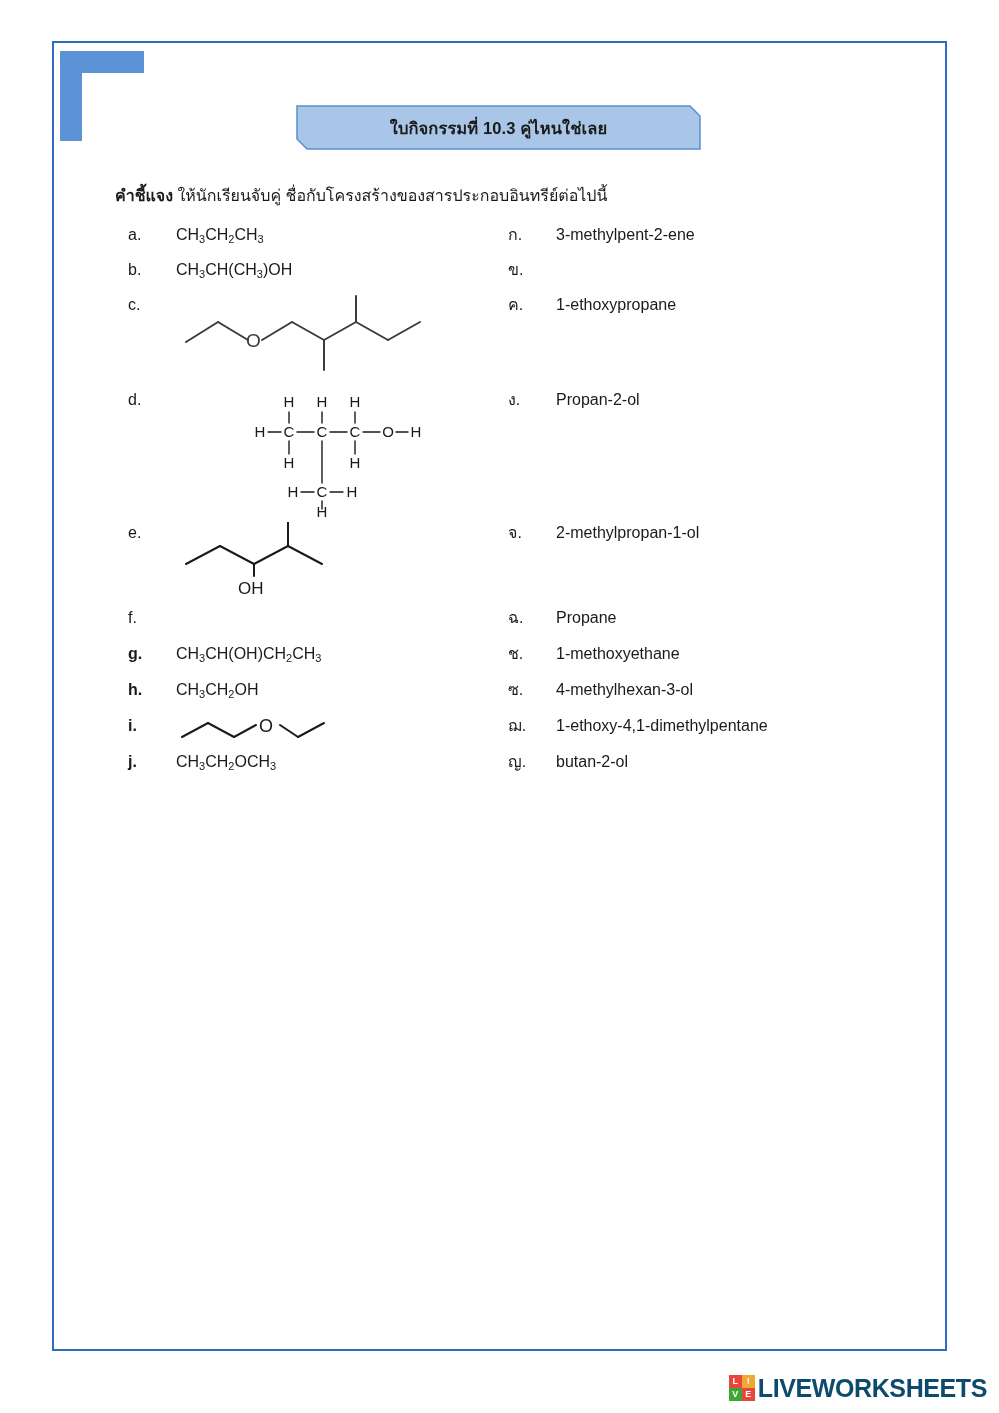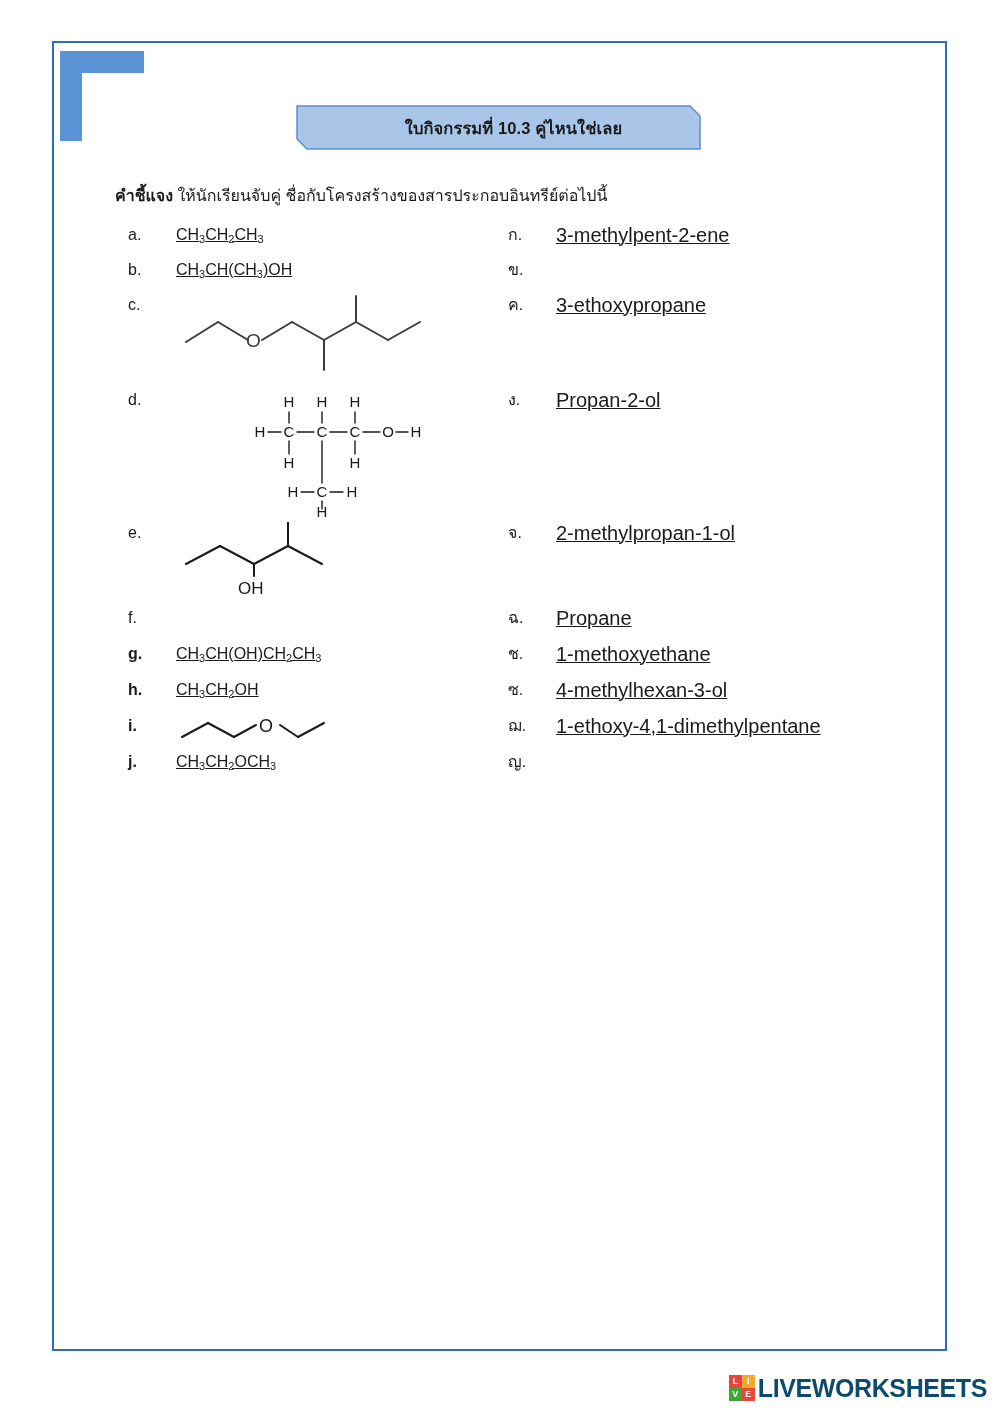--- a/index.html
+++ b/index.html
@@ -43,21 +43,21 @@
     position: absolute;
     left: 295px;
     top: 104px;
     width: 407px;
     height: 47px;
     z-index: 6;
   }
   .banner svg { display: block; }
   .banner-text {
     position: absolute;
-    left: 15px;
+    left: 0;
     top: 0;
     width: 407px;
     height: 47px;
     display: flex;
     align-items: center;
     justify-content: center;
     font-size: 16.5px;
     font-weight: bold;
     color: #1a1a1a;
     letter-spacing: 0.1px;
@@ -99,35 +99,34 @@
     font-size: 16px;
     color: #1a1a1a;
     line-height: 22px;
   }
   .marker.bold { font-weight: bold; }
   .content {
     flex: 1;
     font-size: 16px;
     color: #1a1a1a;
     line-height: 22px;
-    text-decoration: underline;
   }
   .formula {
     font-size: 16px;
     color: #1a1a1a;
     white-space: nowrap;
   }
   .formula sub {
     font-size: 11px;
     vertical-align: baseline;
     position: relative;
     top: 3px;
   }
   .name {
-    font-size: 20px;
+    font-size: 16px;
     color: #1a1a1a;
     white-space: nowrap;
   }
 
   
   .struct { display: block; }
 
   
   .footer {
     position: absolute;
@@ -348,21 +347,21 @@
       <div class="marker">ก.</div>
       <div class="content"><span class="name">3-methylpent-2-ene</span></div>
     </div>
 
     <div class="row" style="height:35px;">
       <div class="marker">ข.</div>
     </div>
 
     <div class="row" style="height:95px;">
       <div class="marker">ค.</div>
-      <div class="content"><span class="name">3-ethoxypropane</span></div>
+      <div class="content"><span class="name">1-ethoxypropane</span></div>
     </div>
 
     <div class="row" style="height:133px;">
       <div class="marker">ง.</div>
       <div class="content"><span class="name">Propan-2-ol</span></div>
     </div>
 
     <div class="row" style="height:85px;">
       <div class="marker">จ.</div>
       <div class="content"><span class="name">2-methylpropan-1-ol</span></div>
@@ -383,20 +382,21 @@
       <div class="content"><span class="name">4-methylhexan-3-ol</span></div>
     </div>
 
     <div class="row" style="height:36px;">
       <div class="marker">ฌ.</div>
       <div class="content"><span class="name">1-ethoxy-4,1-dimethylpentane</span></div>
     </div>
 
     <div class="row" style="height:36px;">
       <div class="marker">ญ.</div>
+      <div class="content"><span class="name">butan-2-ol</span></div>
     </div>
 
   </div>
 
   <div class="footer">
     <span class="lw-badge">
       <span class="lw-cell lw-l">L</span>
       <span class="lw-cell lw-i">I</span>
       <span class="lw-cell lw-v">V</span>
       <span class="lw-cell lw-e">E</span>

